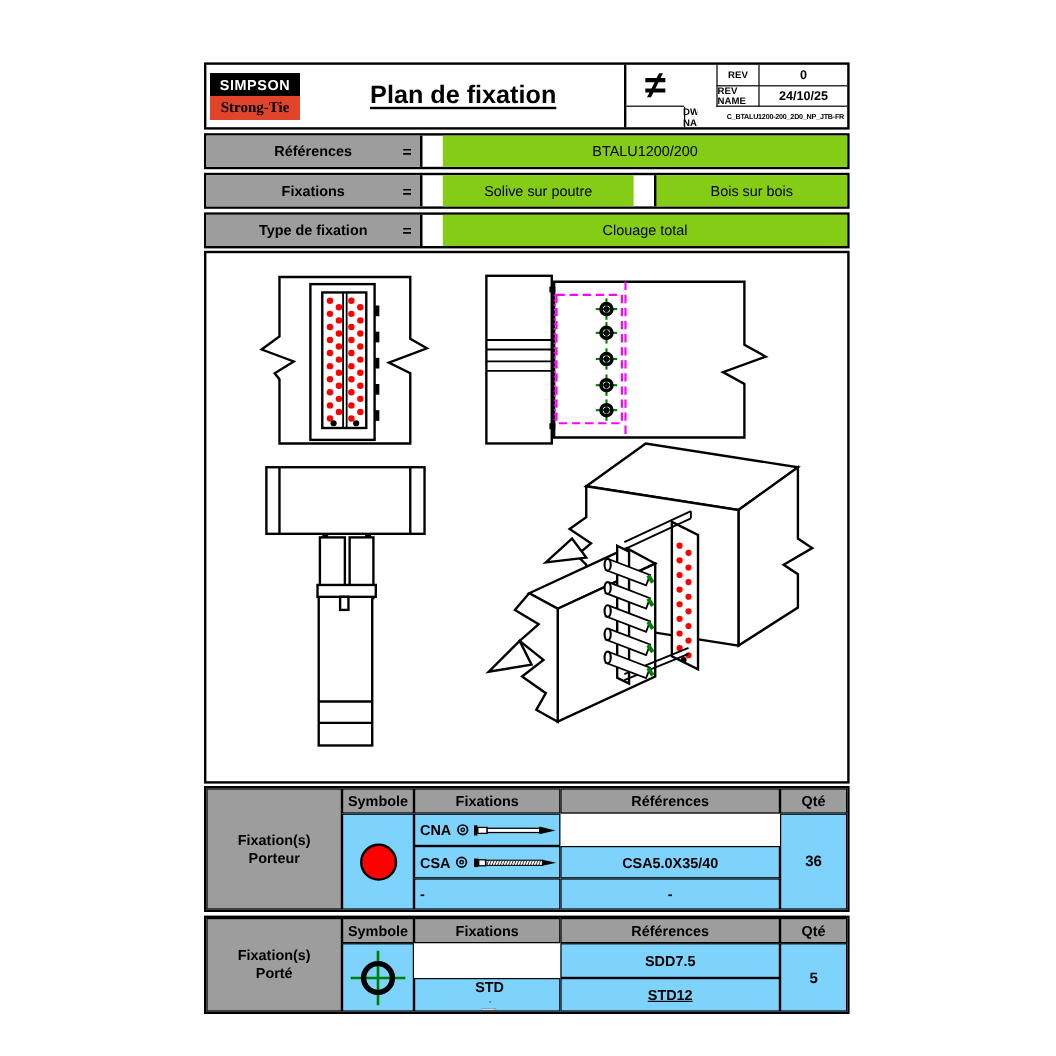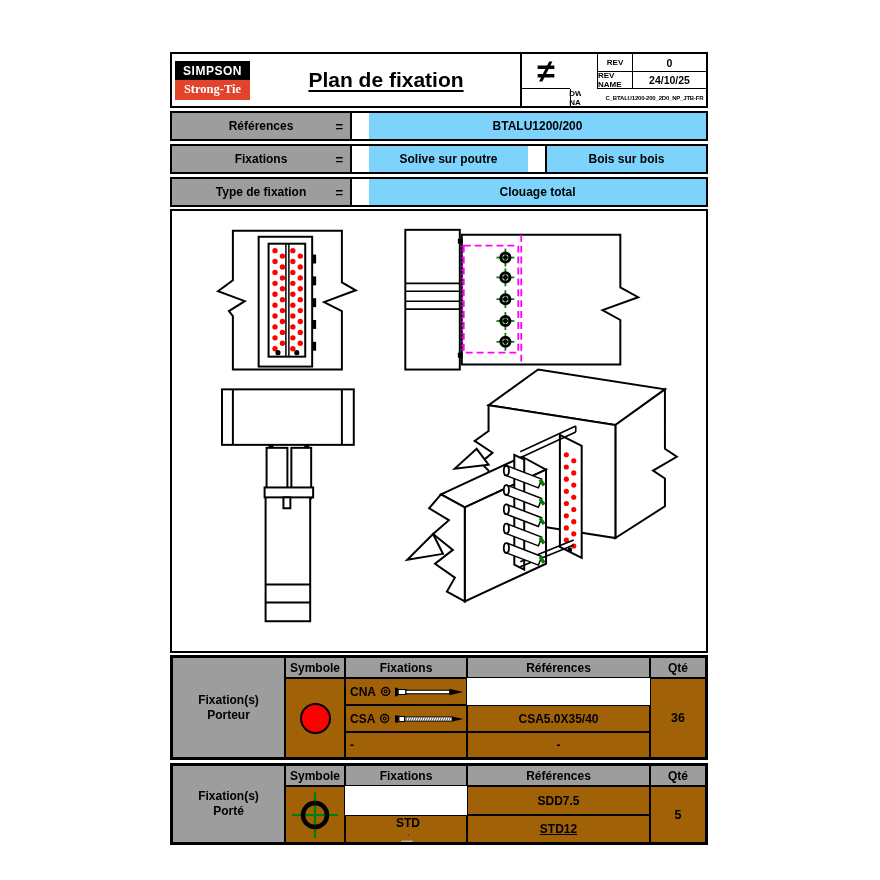--- a/index.html
+++ b/index.html
@@ -2,45 +2,45 @@
 <html><head>
 <meta charset="utf-8">
 <style>
   html,body{margin:0;padding:0;background:#fff;}
   body{width:880px;height:880px;position:relative;font-family:"Liberation Sans",sans-serif;color:#000;}
   .sheet{position:absolute;left:170px;top:52px;width:538px;}
   
   .hdr{display:flex;border:2.5px solid #000;height:56px;box-sizing:border-box;}
   .logo{width:80px;padding:2px 2px 2px 3px;box-sizing:border-box;display:flex;flex-direction:column;justify-content:center;}
   .logo-top{background:#000;color:#fff;font-weight:bold;font-size:12px;text-align:center;padding:2px 0 1px;letter-spacing:.5px;border:1.5px solid #000;}
-  .logo-bot{background:#e2442b;color:#ffffff;font-weight:bold;font-size:12.5px;font-family:"Liberation Serif",serif;text-align:center;padding:2px 0 3px;}
+  .logo-bot{background:#e2442b;color:#000000;font-weight:bold;font-size:12.5px;font-family:"Liberation Serif",serif;text-align:center;padding:2px 0 3px;}
   .hdr-title{flex:1;display:flex;align-items:center;justify-content:center;font-size:21px;font-weight:bold;text-decoration:underline;text-underline-offset:3px;}
   .tblock{width:186px;display:grid;grid-template-columns:48px 62px 1fr;grid-template-rows:18px 17px 1fr;border-left:2px solid #000;box-sizing:border-box;}
   .tc{border-left:1.5px solid #000;border-bottom:1.5px solid #000;display:flex;align-items:center;justify-content:center;box-sizing:border-box;overflow:hidden;}
   .tc.first{border-left:none;}
   .tc.lastrow{border-bottom:none;padding-left:32px;}
   .neq{grid-row:1/3;font-size:32px;font-weight:bold;line-height:1;}
   .tlabel{font-size:8px;font-weight:bold;margin-left:27px;}
   .tval{font-size:10.5px;font-weight:bold;}
   .dwgval{font-size:6px;font-weight:bold;letter-spacing:-.2px;}
   
   .irow{display:flex;height:26px;margin-top:3px;border:2px solid #000;box-sizing:content-box;width:534px;}
   .ilabel{width:178px;background:#9d9d9d;border-right:2px solid #000;display:flex;align-items:center;justify-content:center;font-weight:bold;font-size:12px;position:relative;flex:none;}
   .ieq{position:absolute;right:7px;font-weight:bold;font-size:13px;}
   .ivals{flex:1;display:flex;}
-  .ival{flex:1;display:flex;align-items:center;justify-content:center;font-weight:bold;font-size:12px;background:#7dd3fc;margin-left:17px;}
+  .ival{flex:1;display:flex;align-items:center;justify-content:center;font-weight:normal;font-size:12px;background:#84cc16;margin-left:17px;}
   .ival + .ival{border-left:2px solid #000;}
   
   .dwgbox{border:2px solid #000;height:440px;margin-top:2px;width:534px;}
   .dwgbox svg{display:block;}
   
   .ftable{display:grid;border:2.5px solid #000;width:538px;box-sizing:border-box;background:#fff;}
   .t1{grid-template-columns:113px 60px 122px 183px 1fr;grid-template-rows:21px 27px 27px 26px;margin-top:2px;}
   .t2{grid-template-columns:113px 60px 122px 183px 1fr;grid-template-rows:21px 29px 28px;margin-top:3px;}
-  .c{border:1.5px solid #000;display:flex;align-items:center;justify-content:center;box-sizing:border-box;background:#a16207;overflow:hidden;}
+  .c{border:1.5px solid #000;display:flex;align-items:center;justify-content:center;box-sizing:border-box;background:#7dd3fc;overflow:hidden;}
   .gray{background:#9d9d9d;font-weight:bold;font-size:12px;}
   .group{flex-direction:column;line-height:1.25;}
   .fixcell{justify-content:flex-start;padding-left:4px;gap:4px;}
   .code{font-weight:bold;font-size:12px;}
   .refcell{font-weight:bold;font-size:12px;}
   .qty{font-weight:bold;font-size:12.5px;}
   .redcircle{width:27px;height:27px;border-radius:50%;background:#ff0000;border:2.5px solid #000;}
 </style>
 </head>
 <body>

